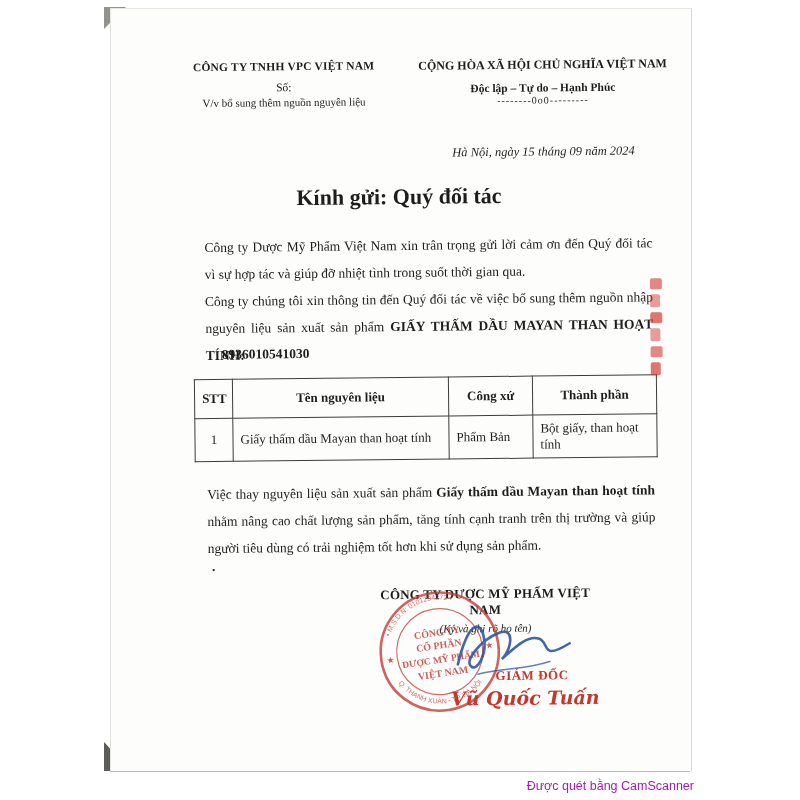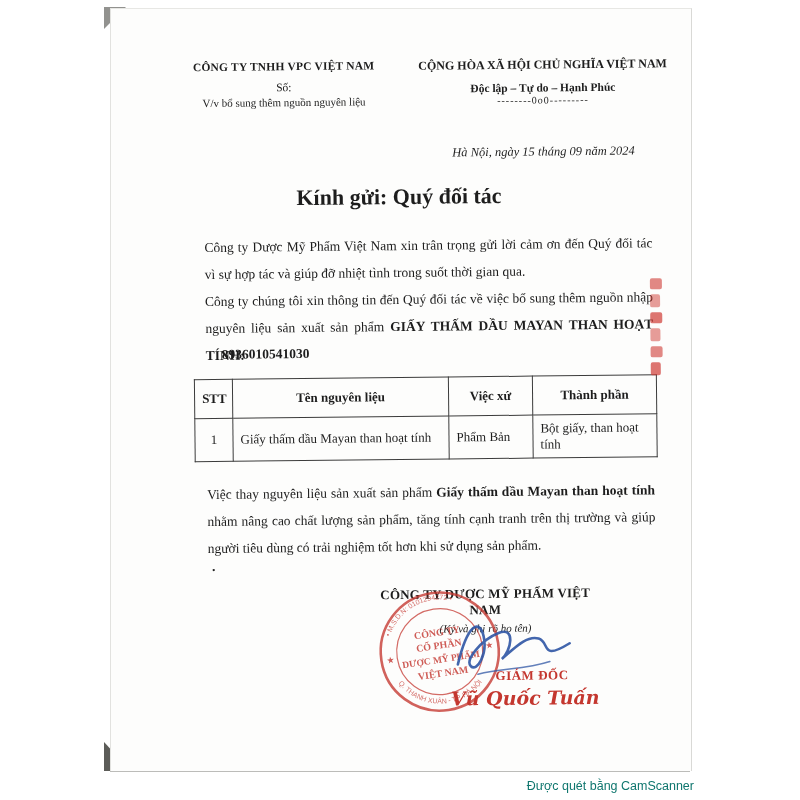--- a/index.html
+++ b/index.html
@@ -66,21 +66,21 @@
   .edge-marks .mk:nth-child(2n) { height:13px; opacity:.5; width:10px; }
   .edge-marks .mk:nth-child(3n) { opacity:.7; }
 
   .corner { position:absolute; width:0; height:0; }
   .corner-tl { left:104px; top:7px; border-top:22px solid #777773; border-right:22px solid transparent; opacity:.8; }
   .corner-bl { left:104px; top:742px; border-bottom:29px solid #4a4a46; border-right:27px solid transparent; opacity:.9; }
   .corner-br { left:663px; top:744px; border-bottom:27px solid #50504a; border-left:27px solid transparent; opacity:.9; }
   .bottom-edge { position:absolute; left:110px; top:769px; width:580px; height:3px; background:#6a6a64; opacity:.45; }
 
   .caption { position:absolute; right:106px; top:779px; font-family:"Liberation Sans","DejaVu Sans",sans-serif;
-    font-size:12.5px; color:#0f766e; }
+    font-size:12.5px; color:#a21caf; }
 </style>
 </head>
 <body>
 
 <div class="page">
 
   <div class="corner corner-tl"></div>
   <div class="corner corner-bl"></div>
   <div class="corner corner-br"></div>
   <div class="bottom-edge"></div>
@@ -114,21 +114,21 @@
         <colgroup>
           <col class="col-stt">
             <col class="col-name">
             <col class="col-origin">
             <col class="col-comp">
         </colgroup>
         <thead>
           <tr>
             <th>STT</th>
             <th>Tên nguyên liệu</th>
-            <th>Việc xứ</th>
+            <th>Công xứ</th>
             <th>Thành phần</th>
           </tr>
         </thead>
         <tbody>
           <tr>
             <td class="c">1</td>
             <td>Giấy thấm dầu Mayan than hoạt tính</td>
             <td>Phẩm Bản</td>
             <td>Bột giấy, than hoạt tính</td>
           </tr>

